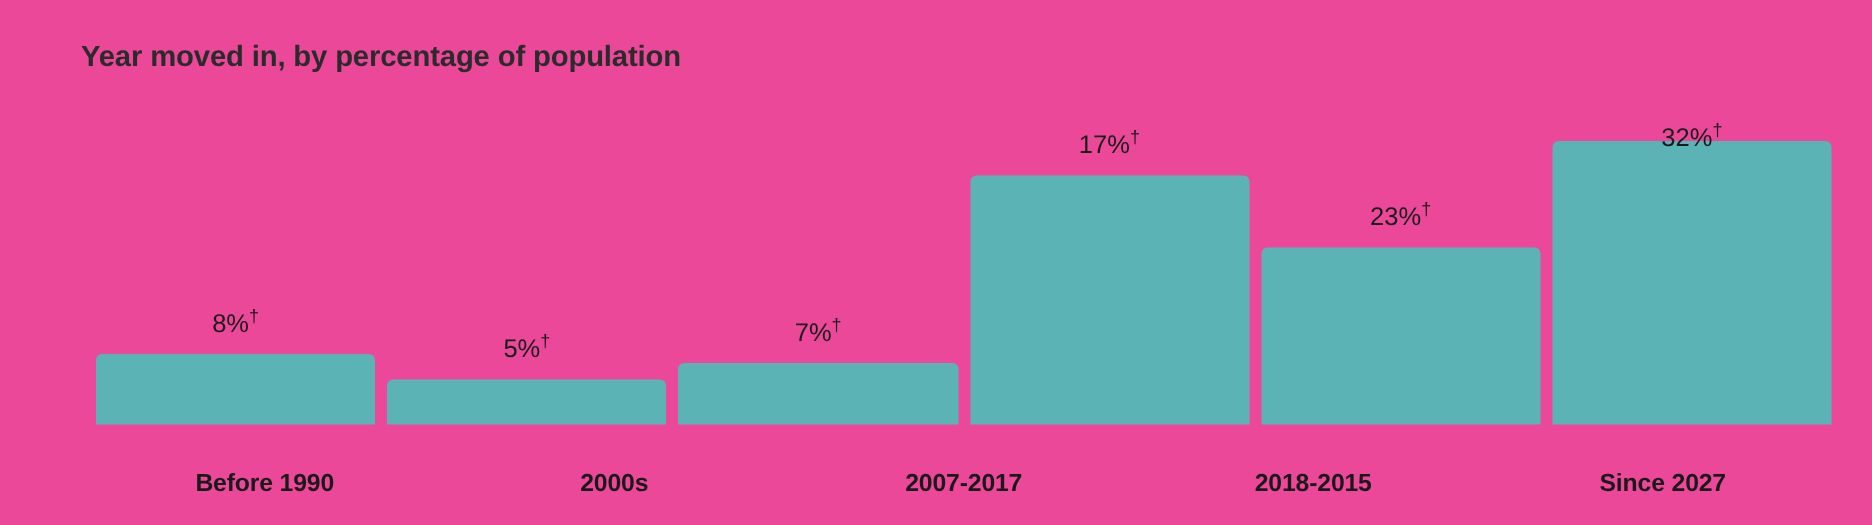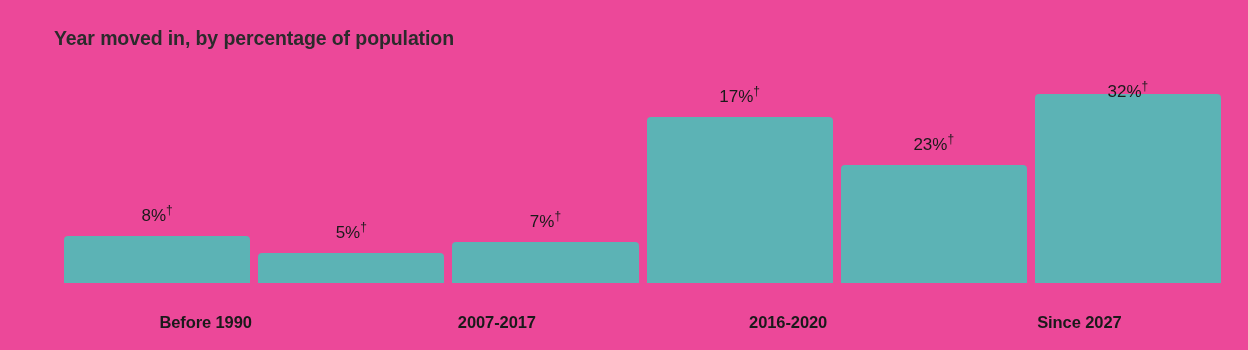--- a/index.html
+++ b/index.html
@@ -139,18 +139,19 @@
       <div class="bar-value" style="bottom: 183px;">
         <span>32%</span><span class="dagger">†</span>
       </div>
       <div class="bar-rect" style="height: 189px;"></div>
     </div>
 
   </div>
 
   <div class="axis-labels">
     <div class="axis-label">Before 1990</div>
+    <div class="axis-label">2000s</div>
     <div class="axis-label">2007-2017</div>
-    <div class="axis-label">2016-2020</div>
+    <div class="axis-label">2018-2015</div>
     <div class="axis-label">Since 2027</div>
   </div>
 
 </div>
 
 </body></html>

